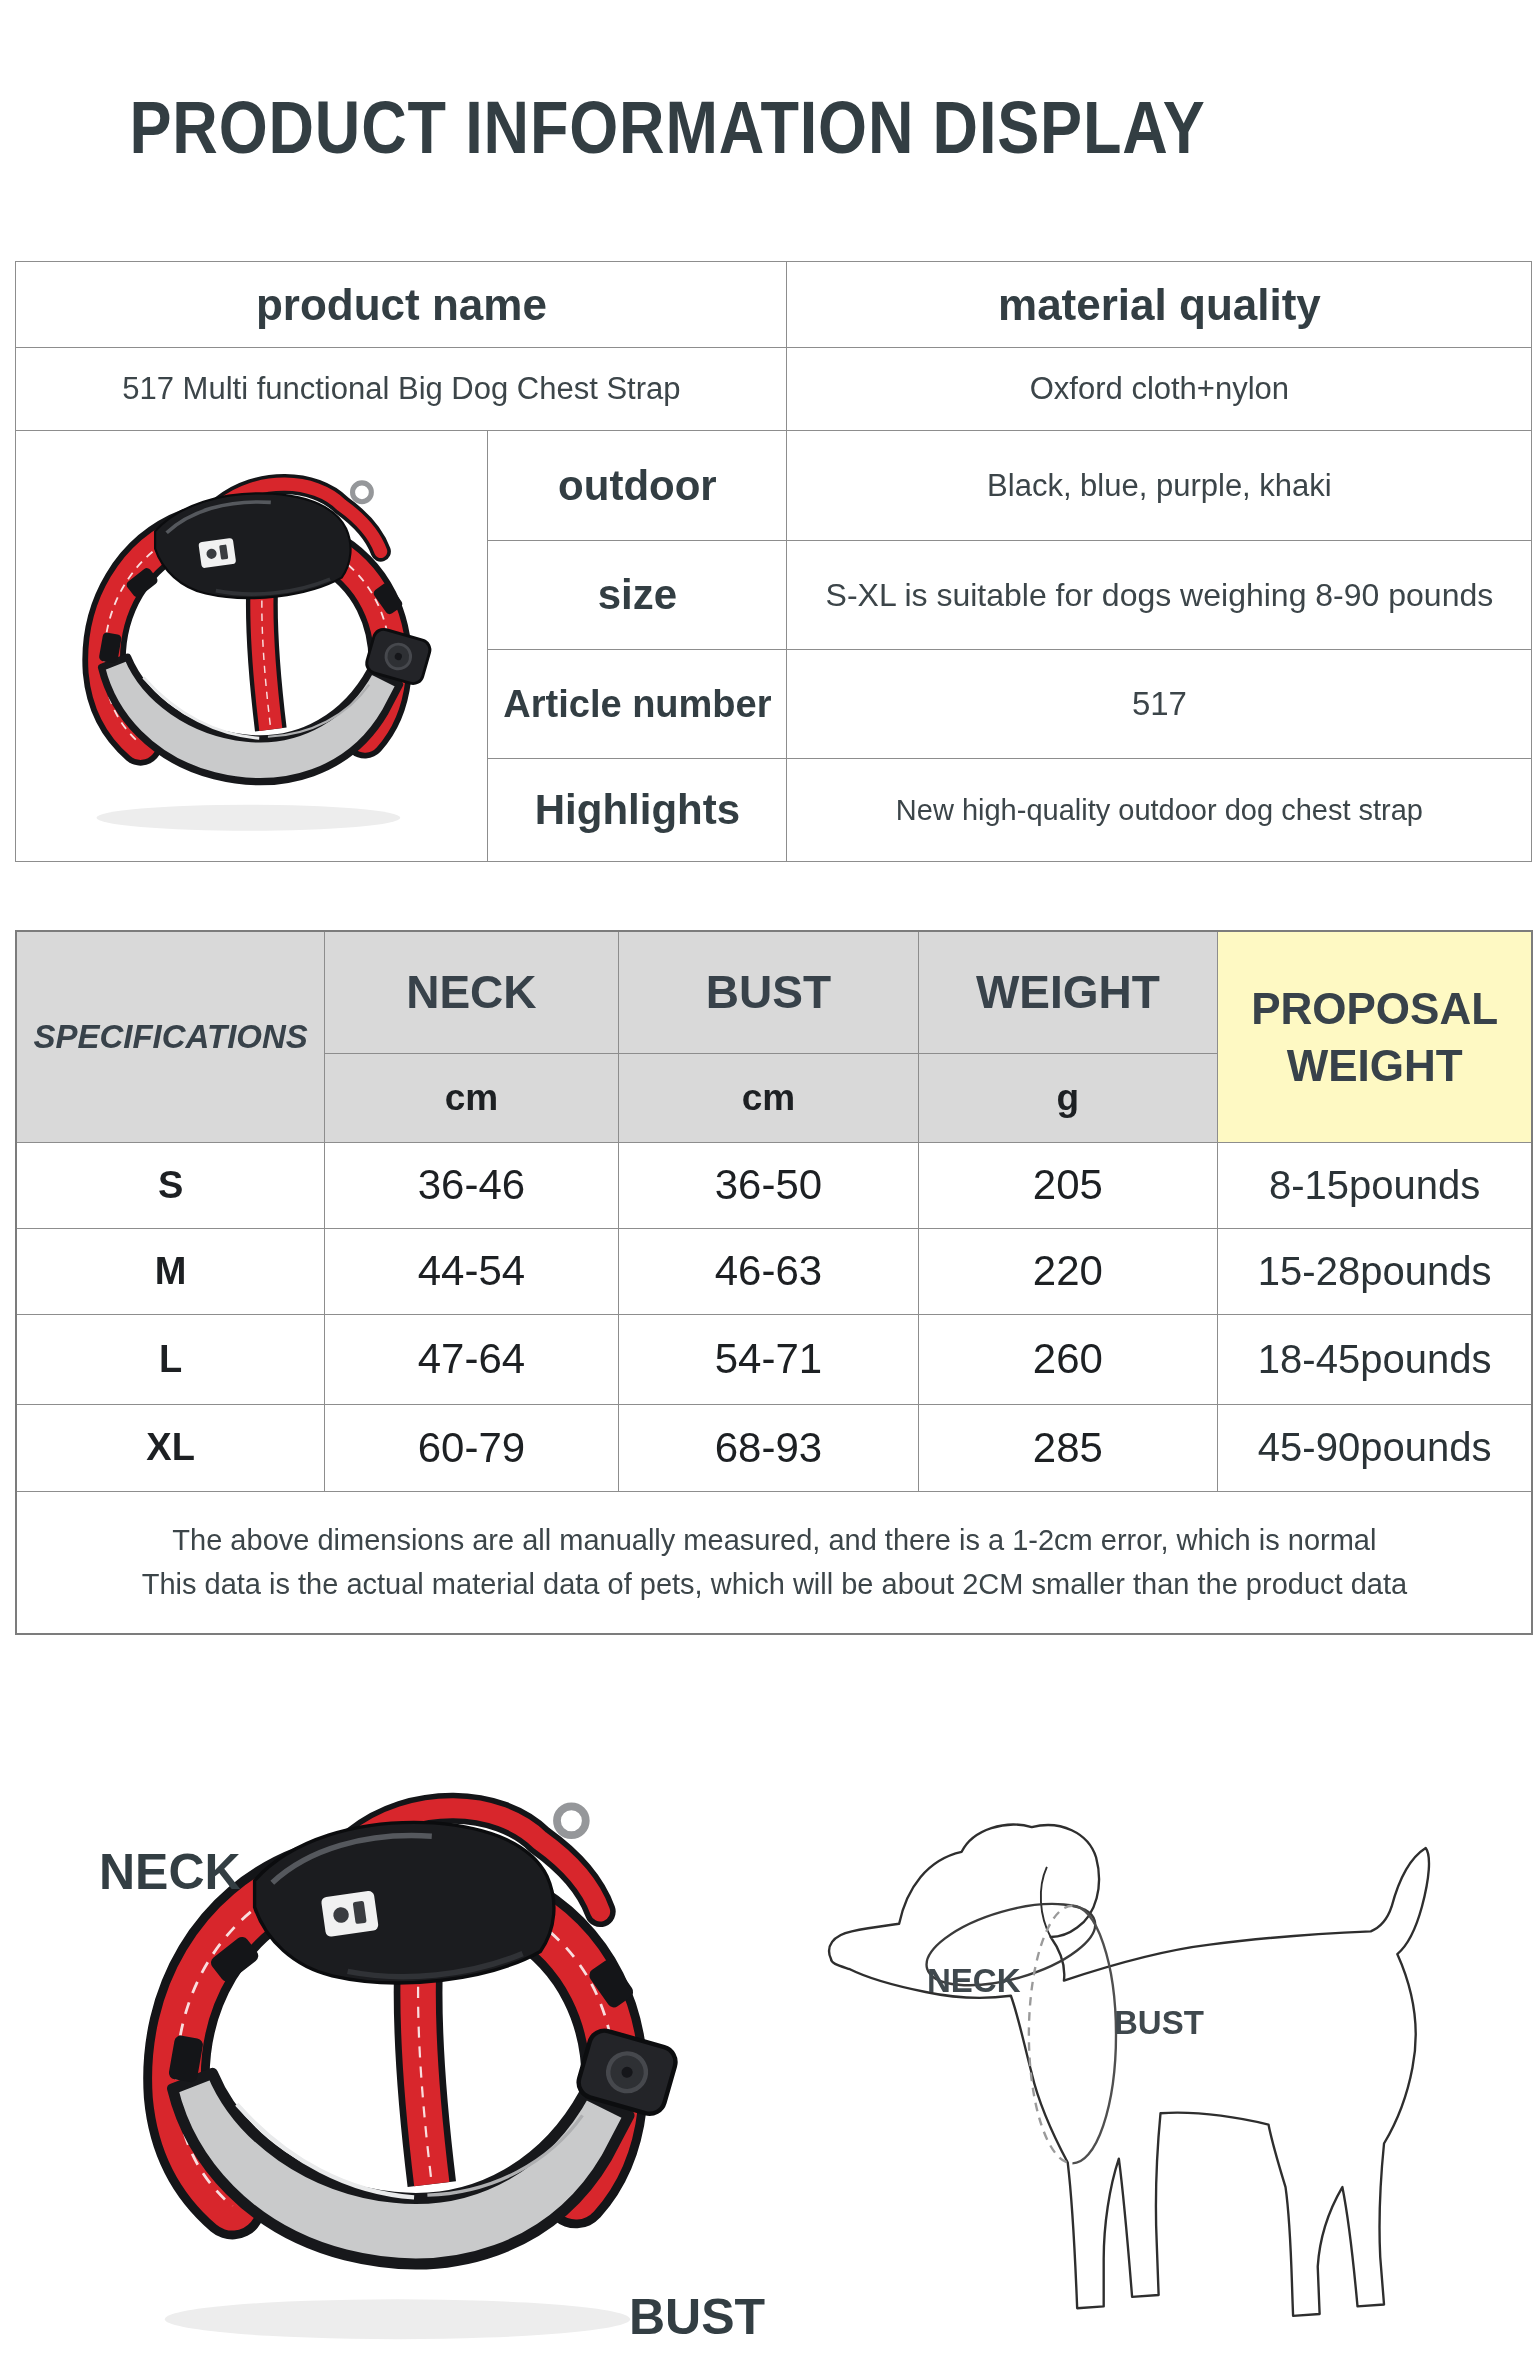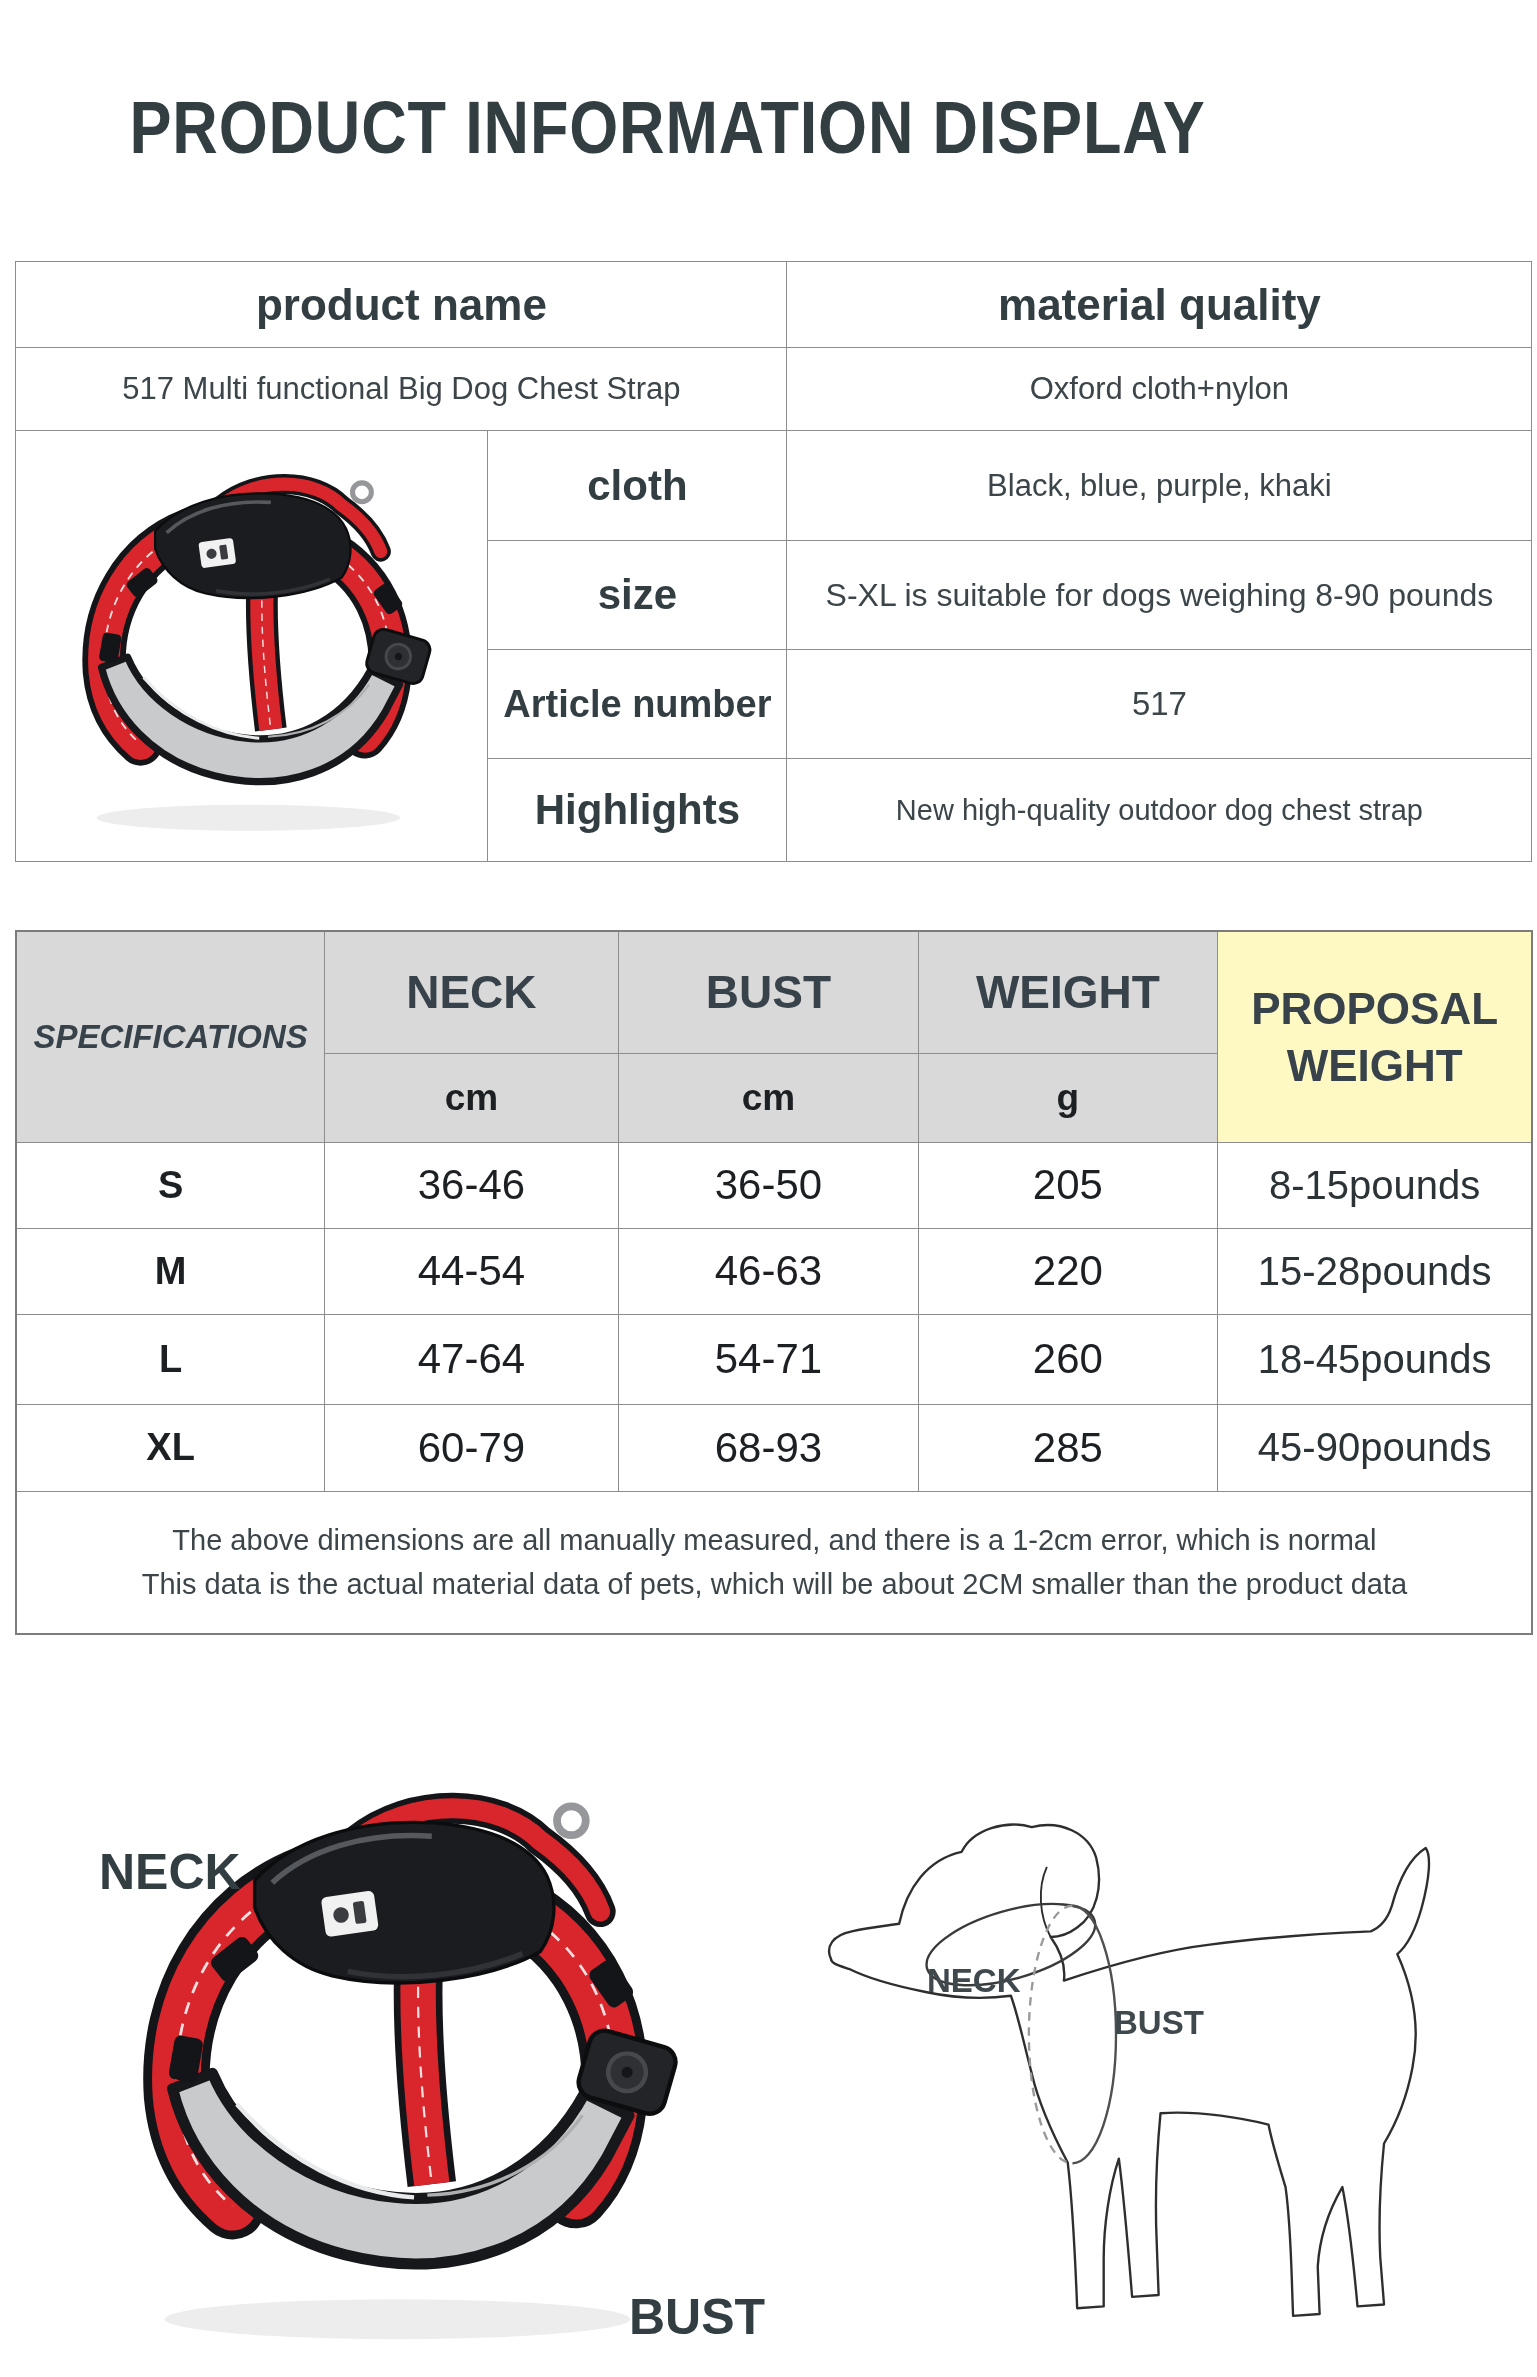--- a/index.html
+++ b/index.html
@@ -124,21 +124,21 @@
   <tr class="r-h2">
     <td colspan="2" class="it-value">517 Multi functional Big Dog Chest Strap</td>
     <td class="it-value">Oxford cloth+nylon</td>
   </tr>
   <tr class="r-h3">
     <td rowspan="4" class="photo-cell">
       <svg width="434" height="407" viewBox="0 0 600 520">
             <use href="#harness-sym"></use>
           </svg>
     </td>
-    <td class="it-label">cloth</td>
+    <td class="it-label">outdoor</td>
     <td class="it-value">Black, blue, purple, khaki</td>
   </tr>
   <tr class="r-h4">
     <td class="it-label">size</td>
     <td class="it-value" style="font-size:32px">S-XL is suitable for dogs weighing 8-90 pounds</td>
   </tr>
   <tr class="r-h5">
     <td class="it-label-sm">Article number</td>
     <td class="it-value" style="font-size:33px">517</td>
   </tr>

